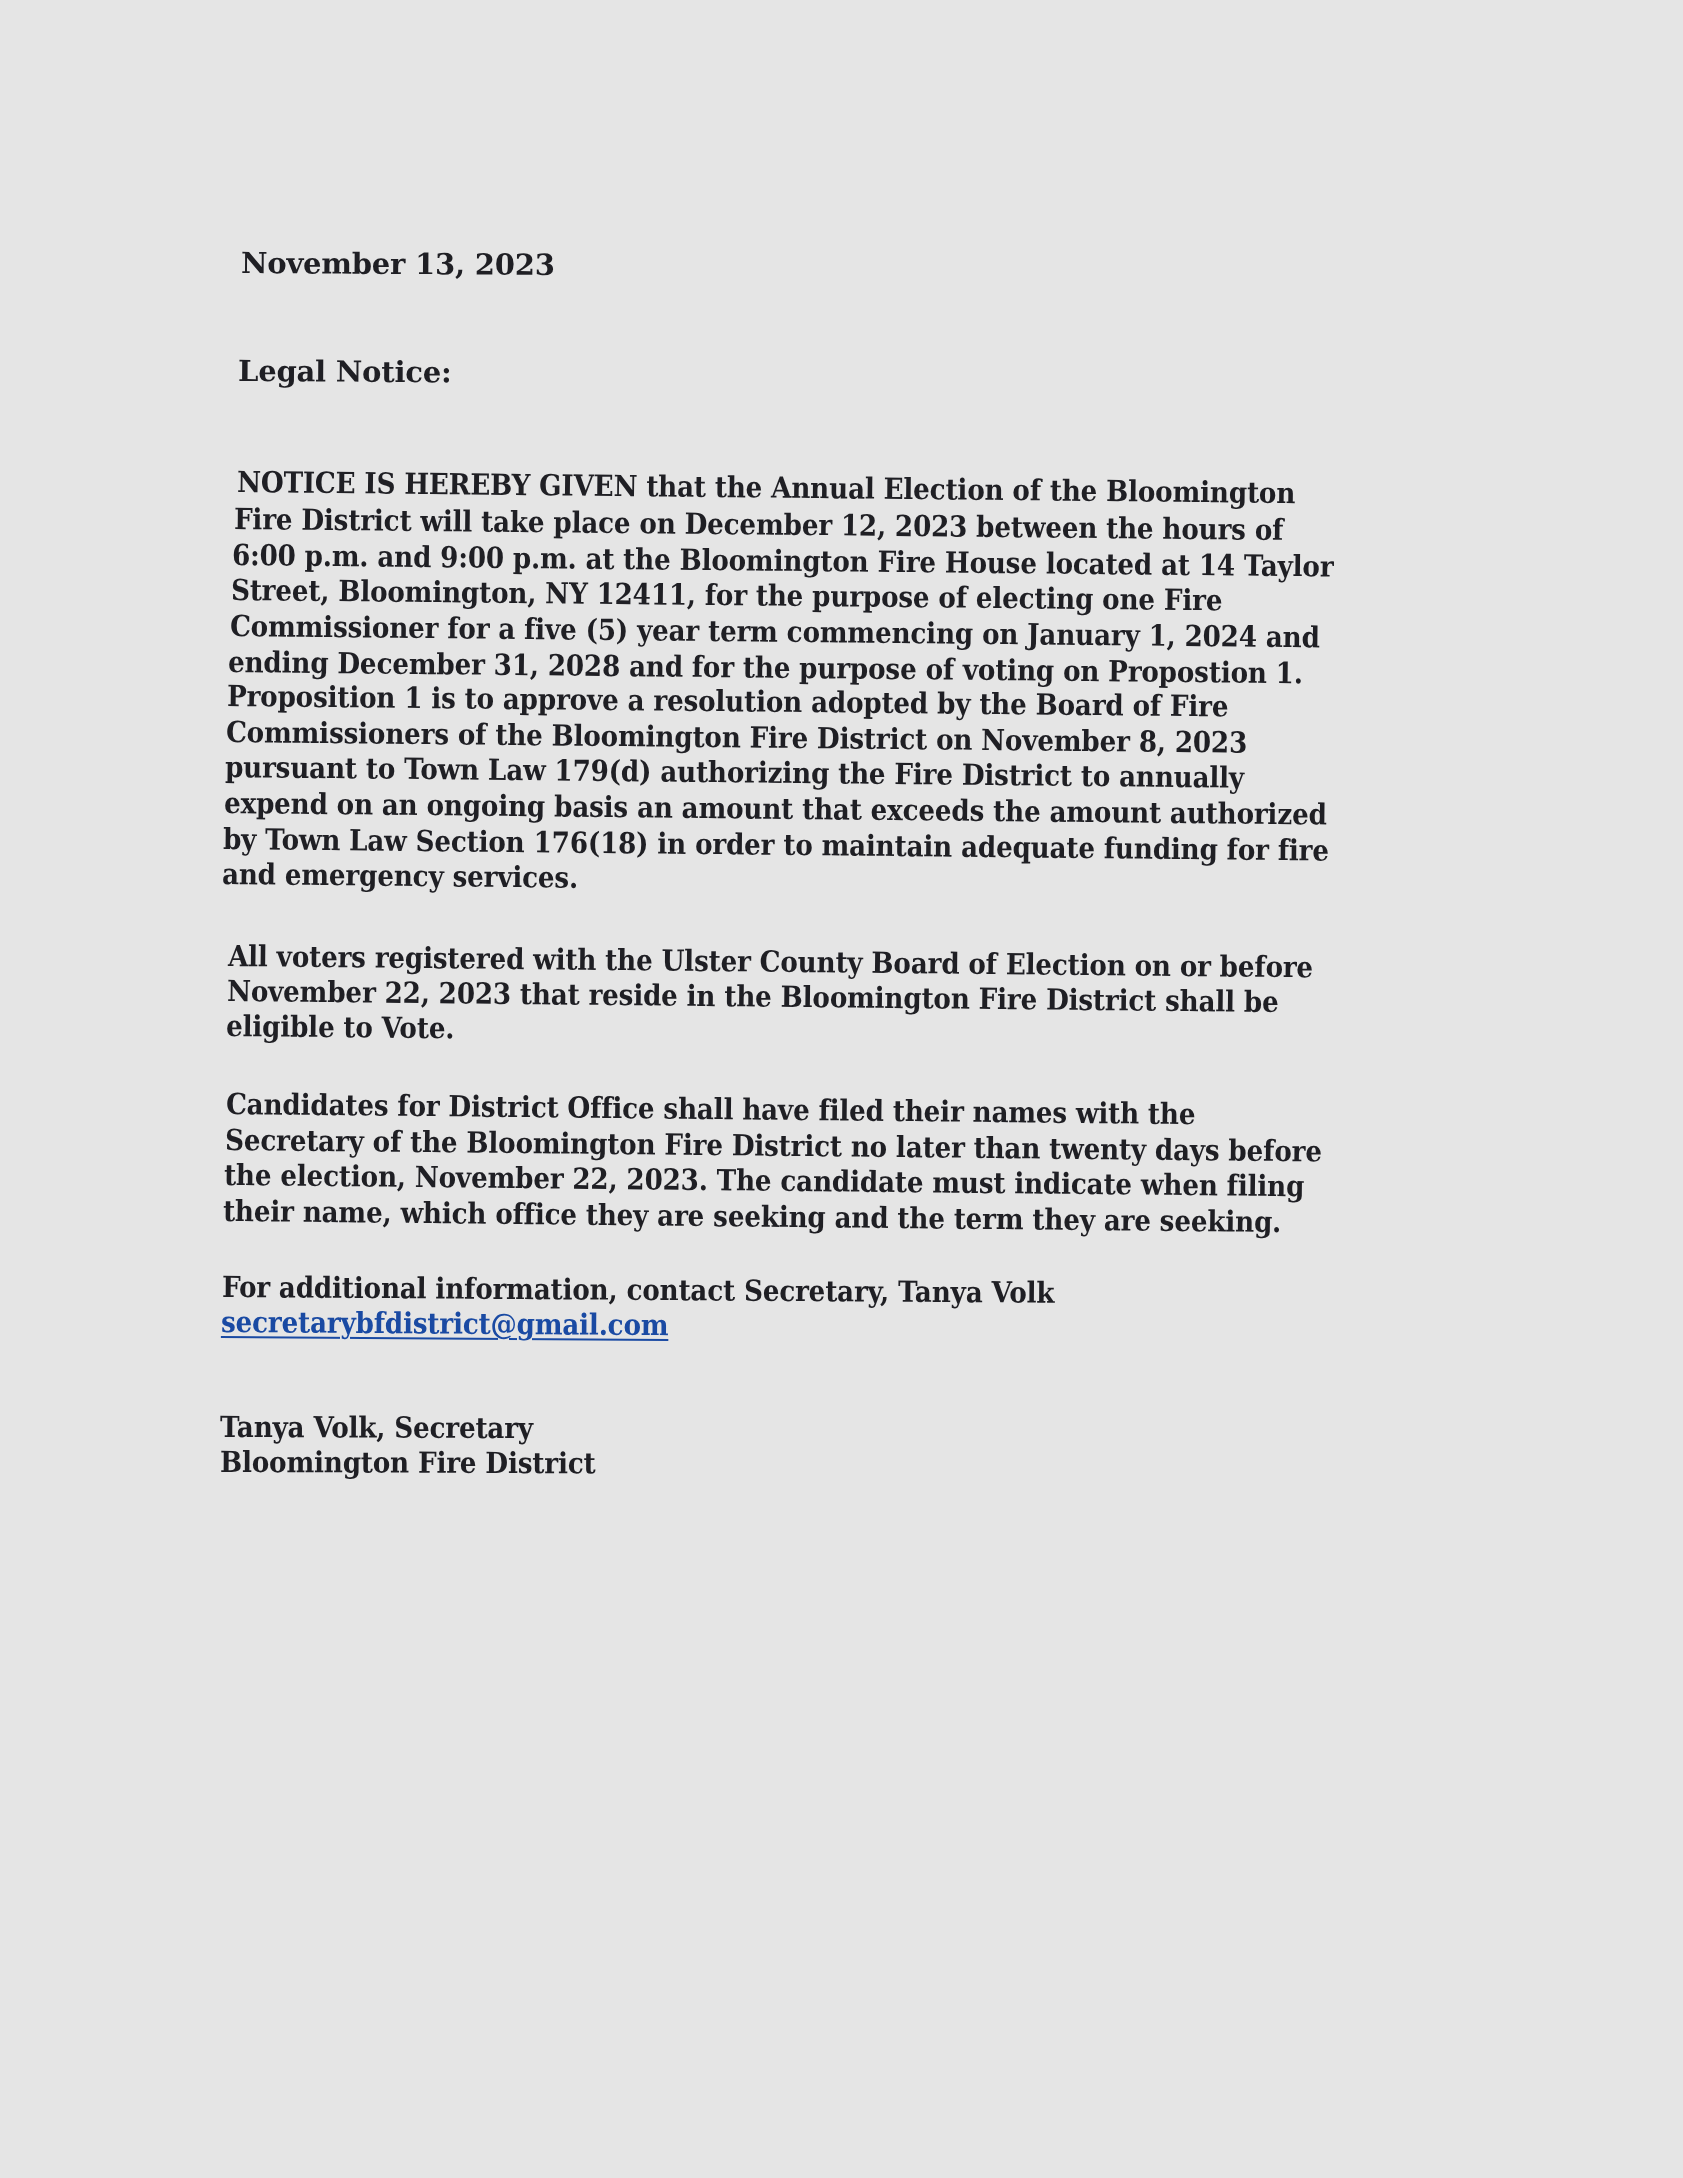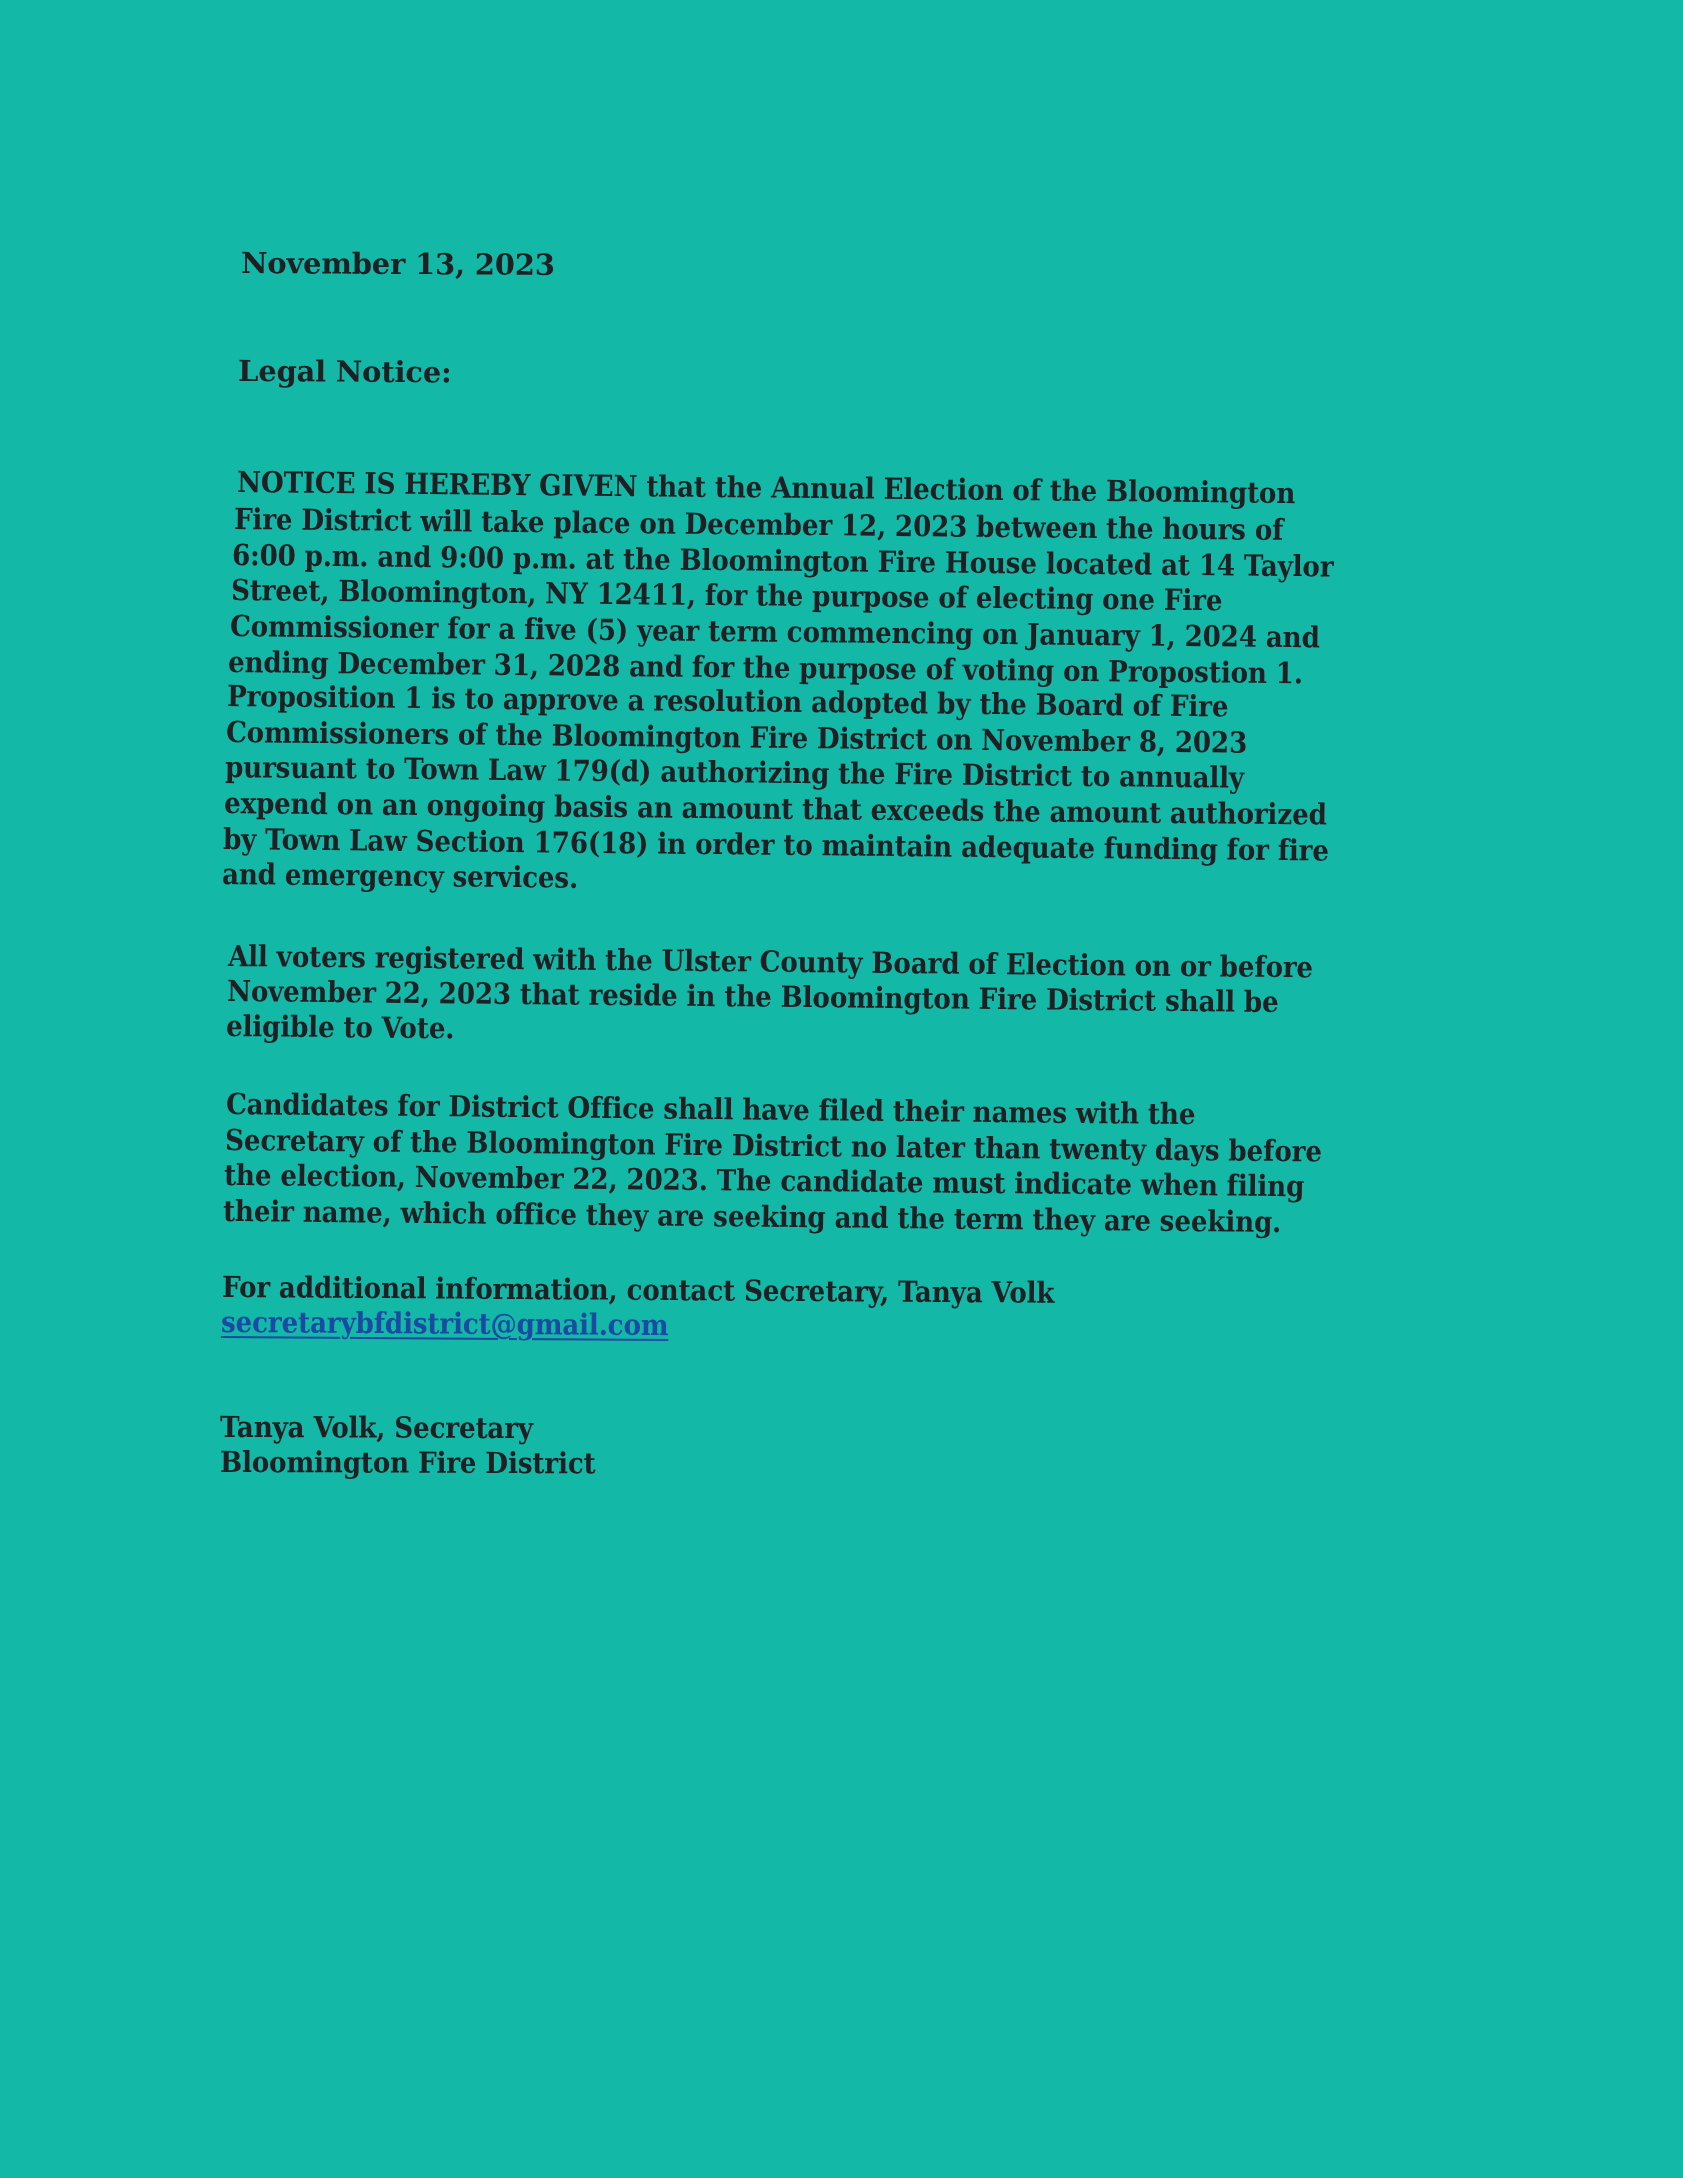--- a/index.html
+++ b/index.html
@@ -12,21 +12,21 @@
       height: 2178px;
       position: relative;
       overflow: hidden;
       font-family: "DejaVu Serif", "Liberation Serif", serif;
       color: #1f1f24;
     }
     .page {
       position: absolute;
       left: 0; top: 0;
       width: 1683px; height: 2178px;
-      background: #14b8a6;
+      background: #e5e5e5;
     }
     .line {
       position: absolute;
       white-space: nowrap;
       font-weight: bold;
       font-size: 29px;
       line-height: 34px;
       letter-spacing: -0.2px;
       transform-origin: left center;
     }

